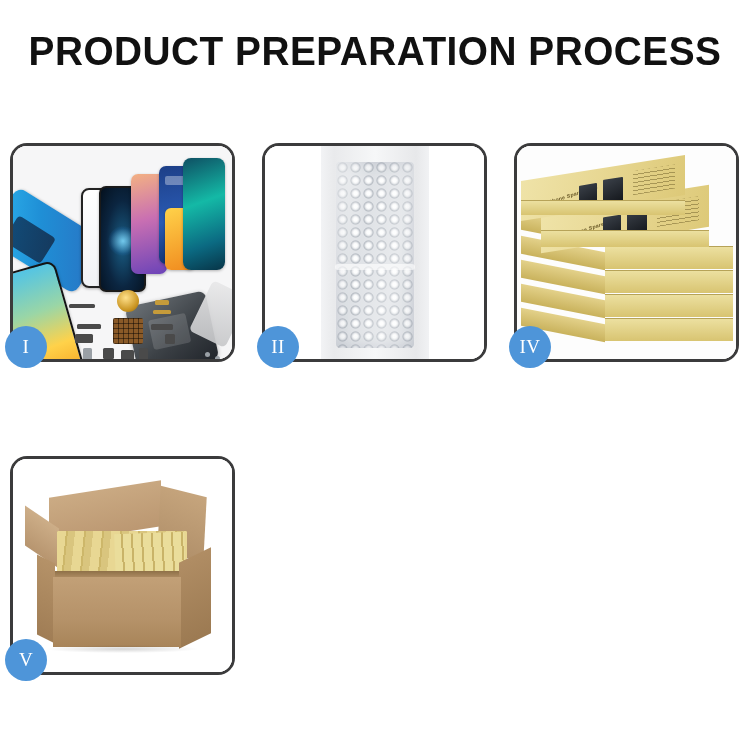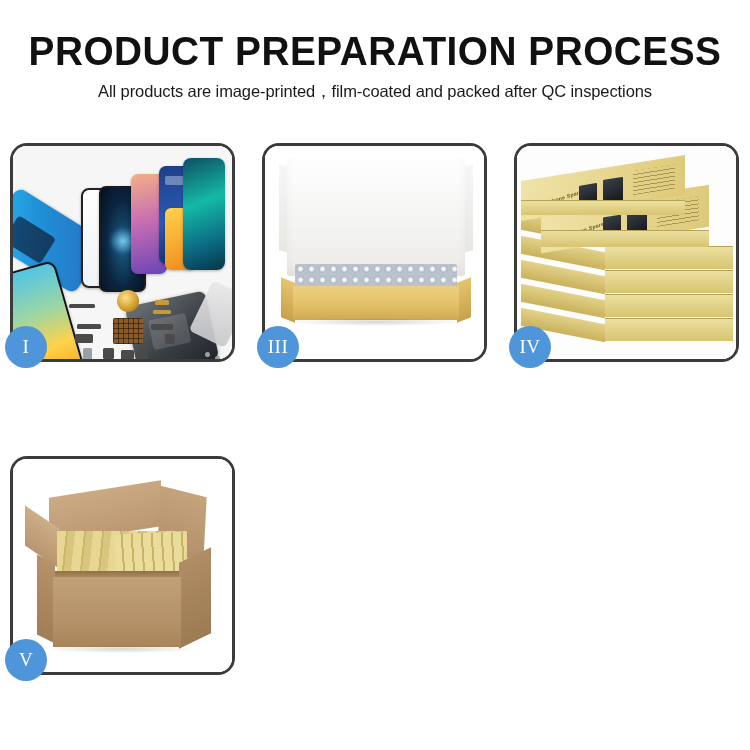--- a/index.html
+++ b/index.html
@@ -370,21 +370,20 @@
   .sc-shadow {
     position: absolute; left: 26px; top: 176px; width: 172px; height: 9px;
     background: radial-gradient(ellipse at center, rgba(0,0,0,.15), transparent 72%);
   }
 </style>
 </head>
 <body>
 
 <div class="header">
   <h1 class="title">PRODUCT PREPARATION PROCESS</h1>
-  <p class="subtitle">All products are image-printed，film-coated and packed after QC inspections</p>
 </div>
 
 <div class="grid">
 
   <div class="panel">
     <div class="panel-inner">
       <div class="scene-phones">
         <div class="ph ph-back"></div>
         <div class="ph ph-glass"></div>
         <div class="ph ph-lcd"></div>
@@ -410,36 +409,32 @@
           <div class="pt" style="left:52px; top:56px; width:13px; height:10px;"></div>
           <div class="pt" style="left:70px; top:54px; width:9px;  height:12px;"></div>
           <div class="pt lite" style="left:136px; top:58px; width:5px; height:5px; border-radius:50%;"></div>
           <div class="pt lite" style="left:146px; top:62px; width:5px; height:5px; border-radius:50%;"></div>
         </div>
       </div>
     </div>
     <div class="badge">I</div>
   </div>
 
-
   <div class="panel">
     <div class="panel-inner">
-      <div class="scene-boxopen">
-        <div class="bo-lid-flapL"></div>
-        <div class="bo-lid-flapR"></div>
-        <div class="bo-lid"></div>
-        <div class="bo-fill"></div>
-        <div class="bo-sideL"></div>
-        <div class="bo-sideR"></div>
-        <div class="bo-front"></div>
-        <div class="bo-shadow"></div>
+      <div class="scene-bubble">
+        <div class="bw-sheet"></div>
+        <div class="bw-bubbles"></div>
+        <div class="bw-gloss"></div>
+        <div class="bw-seam"></div>
       </div>
     </div>
-    <div class="badge">III</div>
+    <div class="badge">II</div>
   </div>
+
 
   <div class="panel">
     <div class="panel-inner">
       <div class="scene-stack">
 
         <div class="sb sb-side" style="left:4px;  top:74px;  width:84px; height:18px; transform:skewY(11deg);"></div>
         <div class="sb sb-side" style="left:4px;  top:98px;  width:84px; height:18px; transform:skewY(11deg);"></div>
         <div class="sb sb-side" style="left:4px;  top:122px; width:84px; height:18px; transform:skewY(11deg);"></div>
         <div class="sb sb-side" style="left:4px;  top:146px; width:84px; height:18px; transform:skewY(11deg);"></div>
         <div class="sb sb-side" style="left:4px;  top:170px; width:84px; height:18px; transform:skewY(11deg);"></div>

